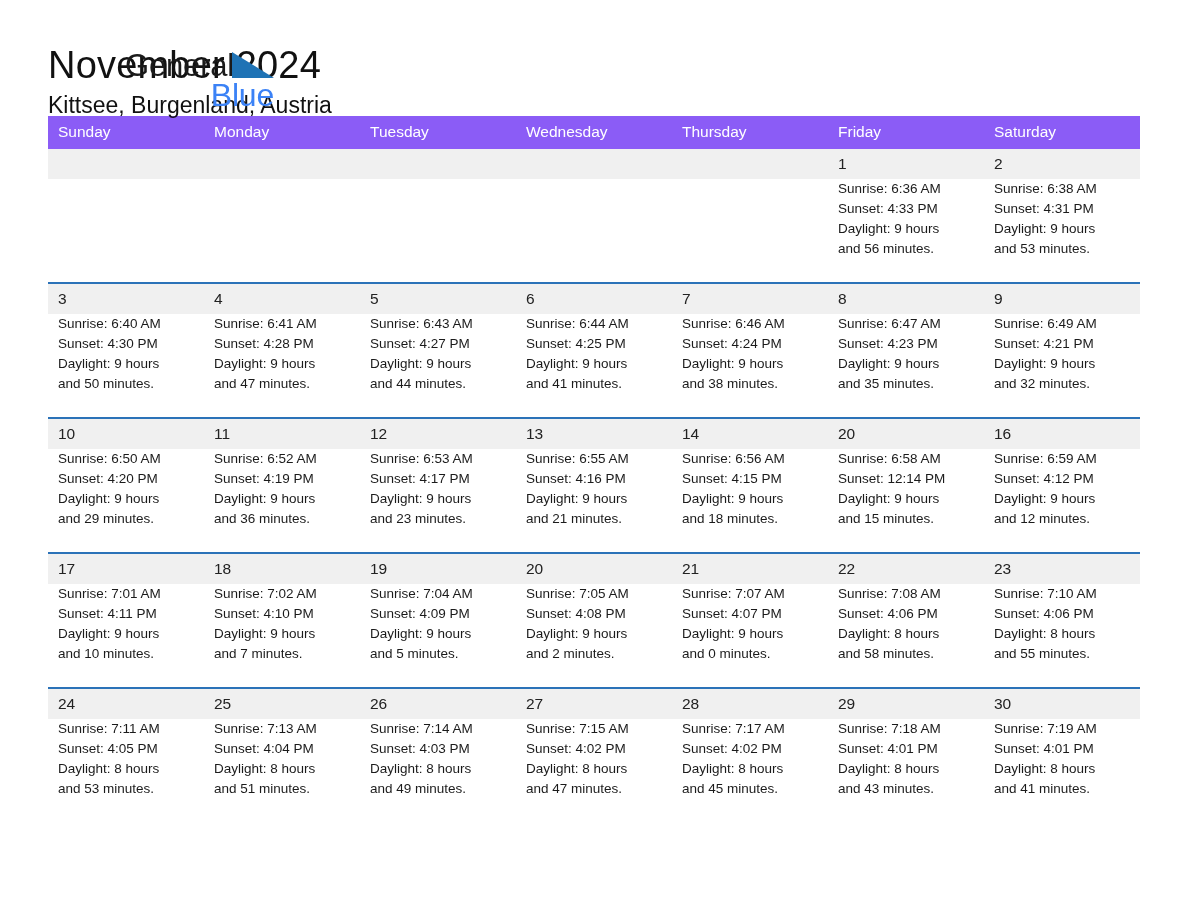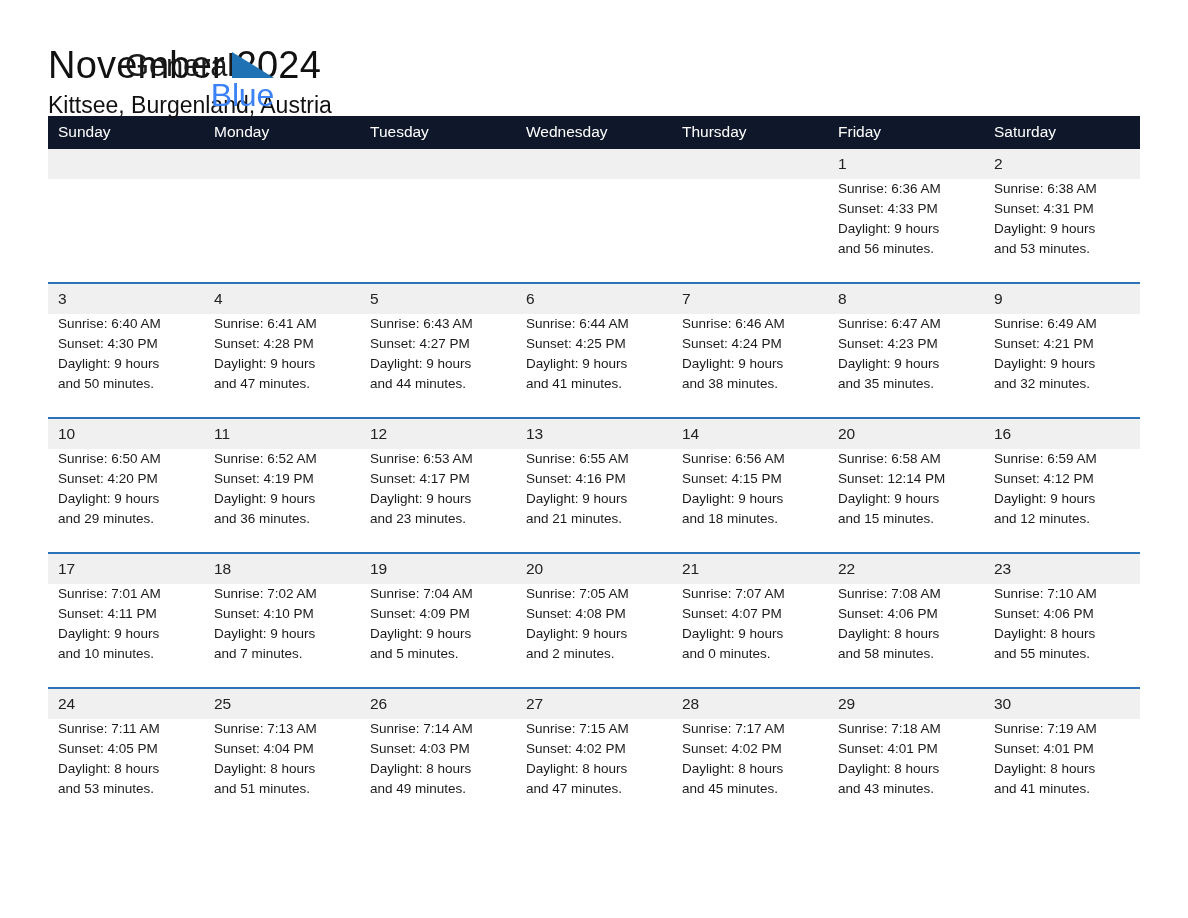--- a/index.html
+++ b/index.html
@@ -88,21 +88,21 @@
   
   .calendar {
     width: 1092px;
     border-collapse: collapse;
     table-layout: fixed;
     margin-top: 8px;
   }
   .calendar col { width: 156px; }
 
   thead th {
-    background: #0f172a;
+    background: #8b5cf6;
     color: #ffffff;
     font-size: 15.5px;
     font-weight: normal;
     text-align: left;
     padding: 7px 0 8px 10px;
     height: 16px;
     border: none;
   }
 
   tbody tr.week { }

